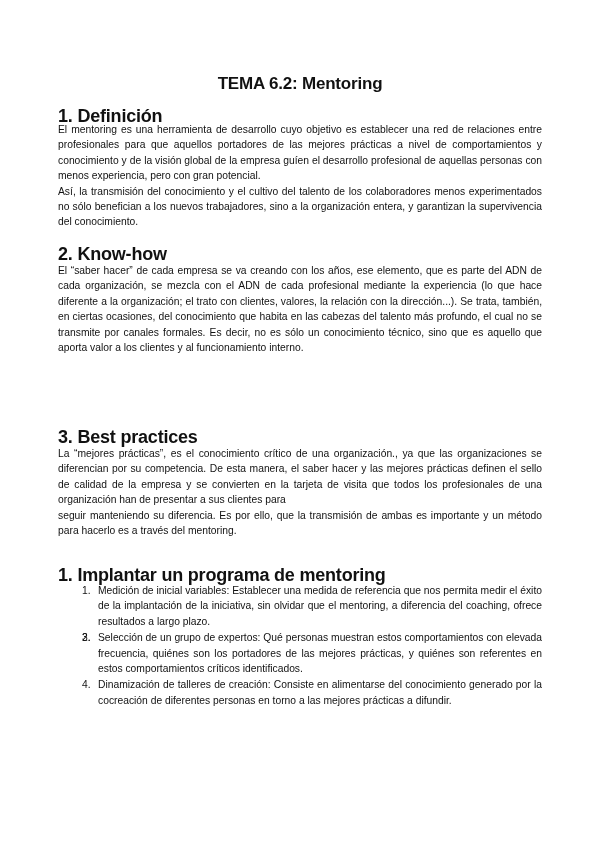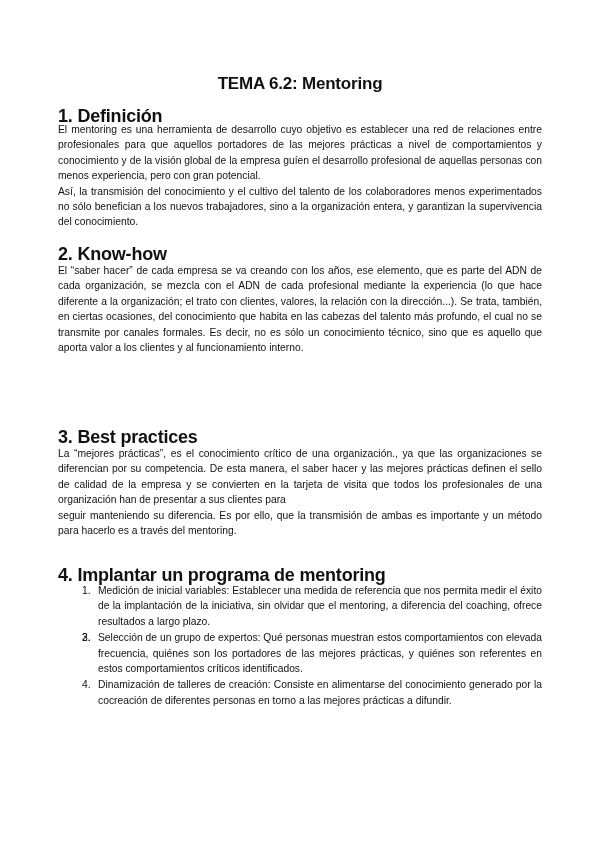--- a/index.html
+++ b/index.html
@@ -34,20 +34,20 @@
   <div class="para" style="top:263px;">
     <p class="lastline">El “saber hacer” de cada empresa se va creando con los años, ese elemento, que es parte del ADN de cada organización, se mezcla con el ADN de cada profesional mediante la experiencia (lo que hace diferente a la organización; el trato con clientes, valores, la relación con la dirección...). Se trata, también, en ciertas ocasiones, del conocimiento que habita en las cabezas del talento más profundo, el cual no se transmite por canales formales. Es decir, no es sólo un conocimiento técnico, sino que es aquello que aporta valor a los clientes y al funcionamiento interno.</p>
   </div>
 
   <h2 style="top:427px;text-align:center;">3. Best practices</h2>
   <div class="para" style="top:446px;">
     <p class="lastline">La “mejores prácticas”, es el conocimiento crítico de una organización., ya que las organizaciones se diferencian por su competencia. De esta manera, el saber hacer y las mejores prácticas definen el sello de calidad de la empresa y se convierten en la tarjeta de visita que todos los profesionales de una organización han de presentar a sus clientes para</p>
     <p class="lastline">seguir manteniendo su diferencia. Es por ello, que la transmisión de ambas es importante y un método para hacerlo es a través del mentoring.</p>
   </div>
 
-  <h2 style="top:565px;">4. Implantar un programa de mentoring</h2>
+  <h2 style="top:565px;">1. Implantar un programa de mentoring</h2>
   <ol style="top:583px;">
     <li class="lastline"><span class="num">1.</span><span>Medición de inicial variables: Establecer una medida de referencia que nos permita medir el éxito de la implantación de la iniciativa, sin olvidar que el mentoring, a diferencia del coaching, ofrece resultados a largo plazo.</span></li>
     <li class="lastline"><span class="num">2.</span></li>
     <li class="lastline"><span class="num">3.</span><span>Selección de un grupo de expertos: Qué personas muestran estos comportamientos con elevada frecuencia, quiénes son los portadores de las mejores prácticas, y quiénes son referentes en estos comportamientos críticos identificados.</span></li>
     <li class="lastline"><span class="num">4.</span><span>Dinamización de talleres de creación: Consiste en alimentarse del conocimiento generado por la cocreación de diferentes personas en torno a las mejores prácticas a difundir.</span></li>
   </ol>
 </div>
 
 </body></html>

